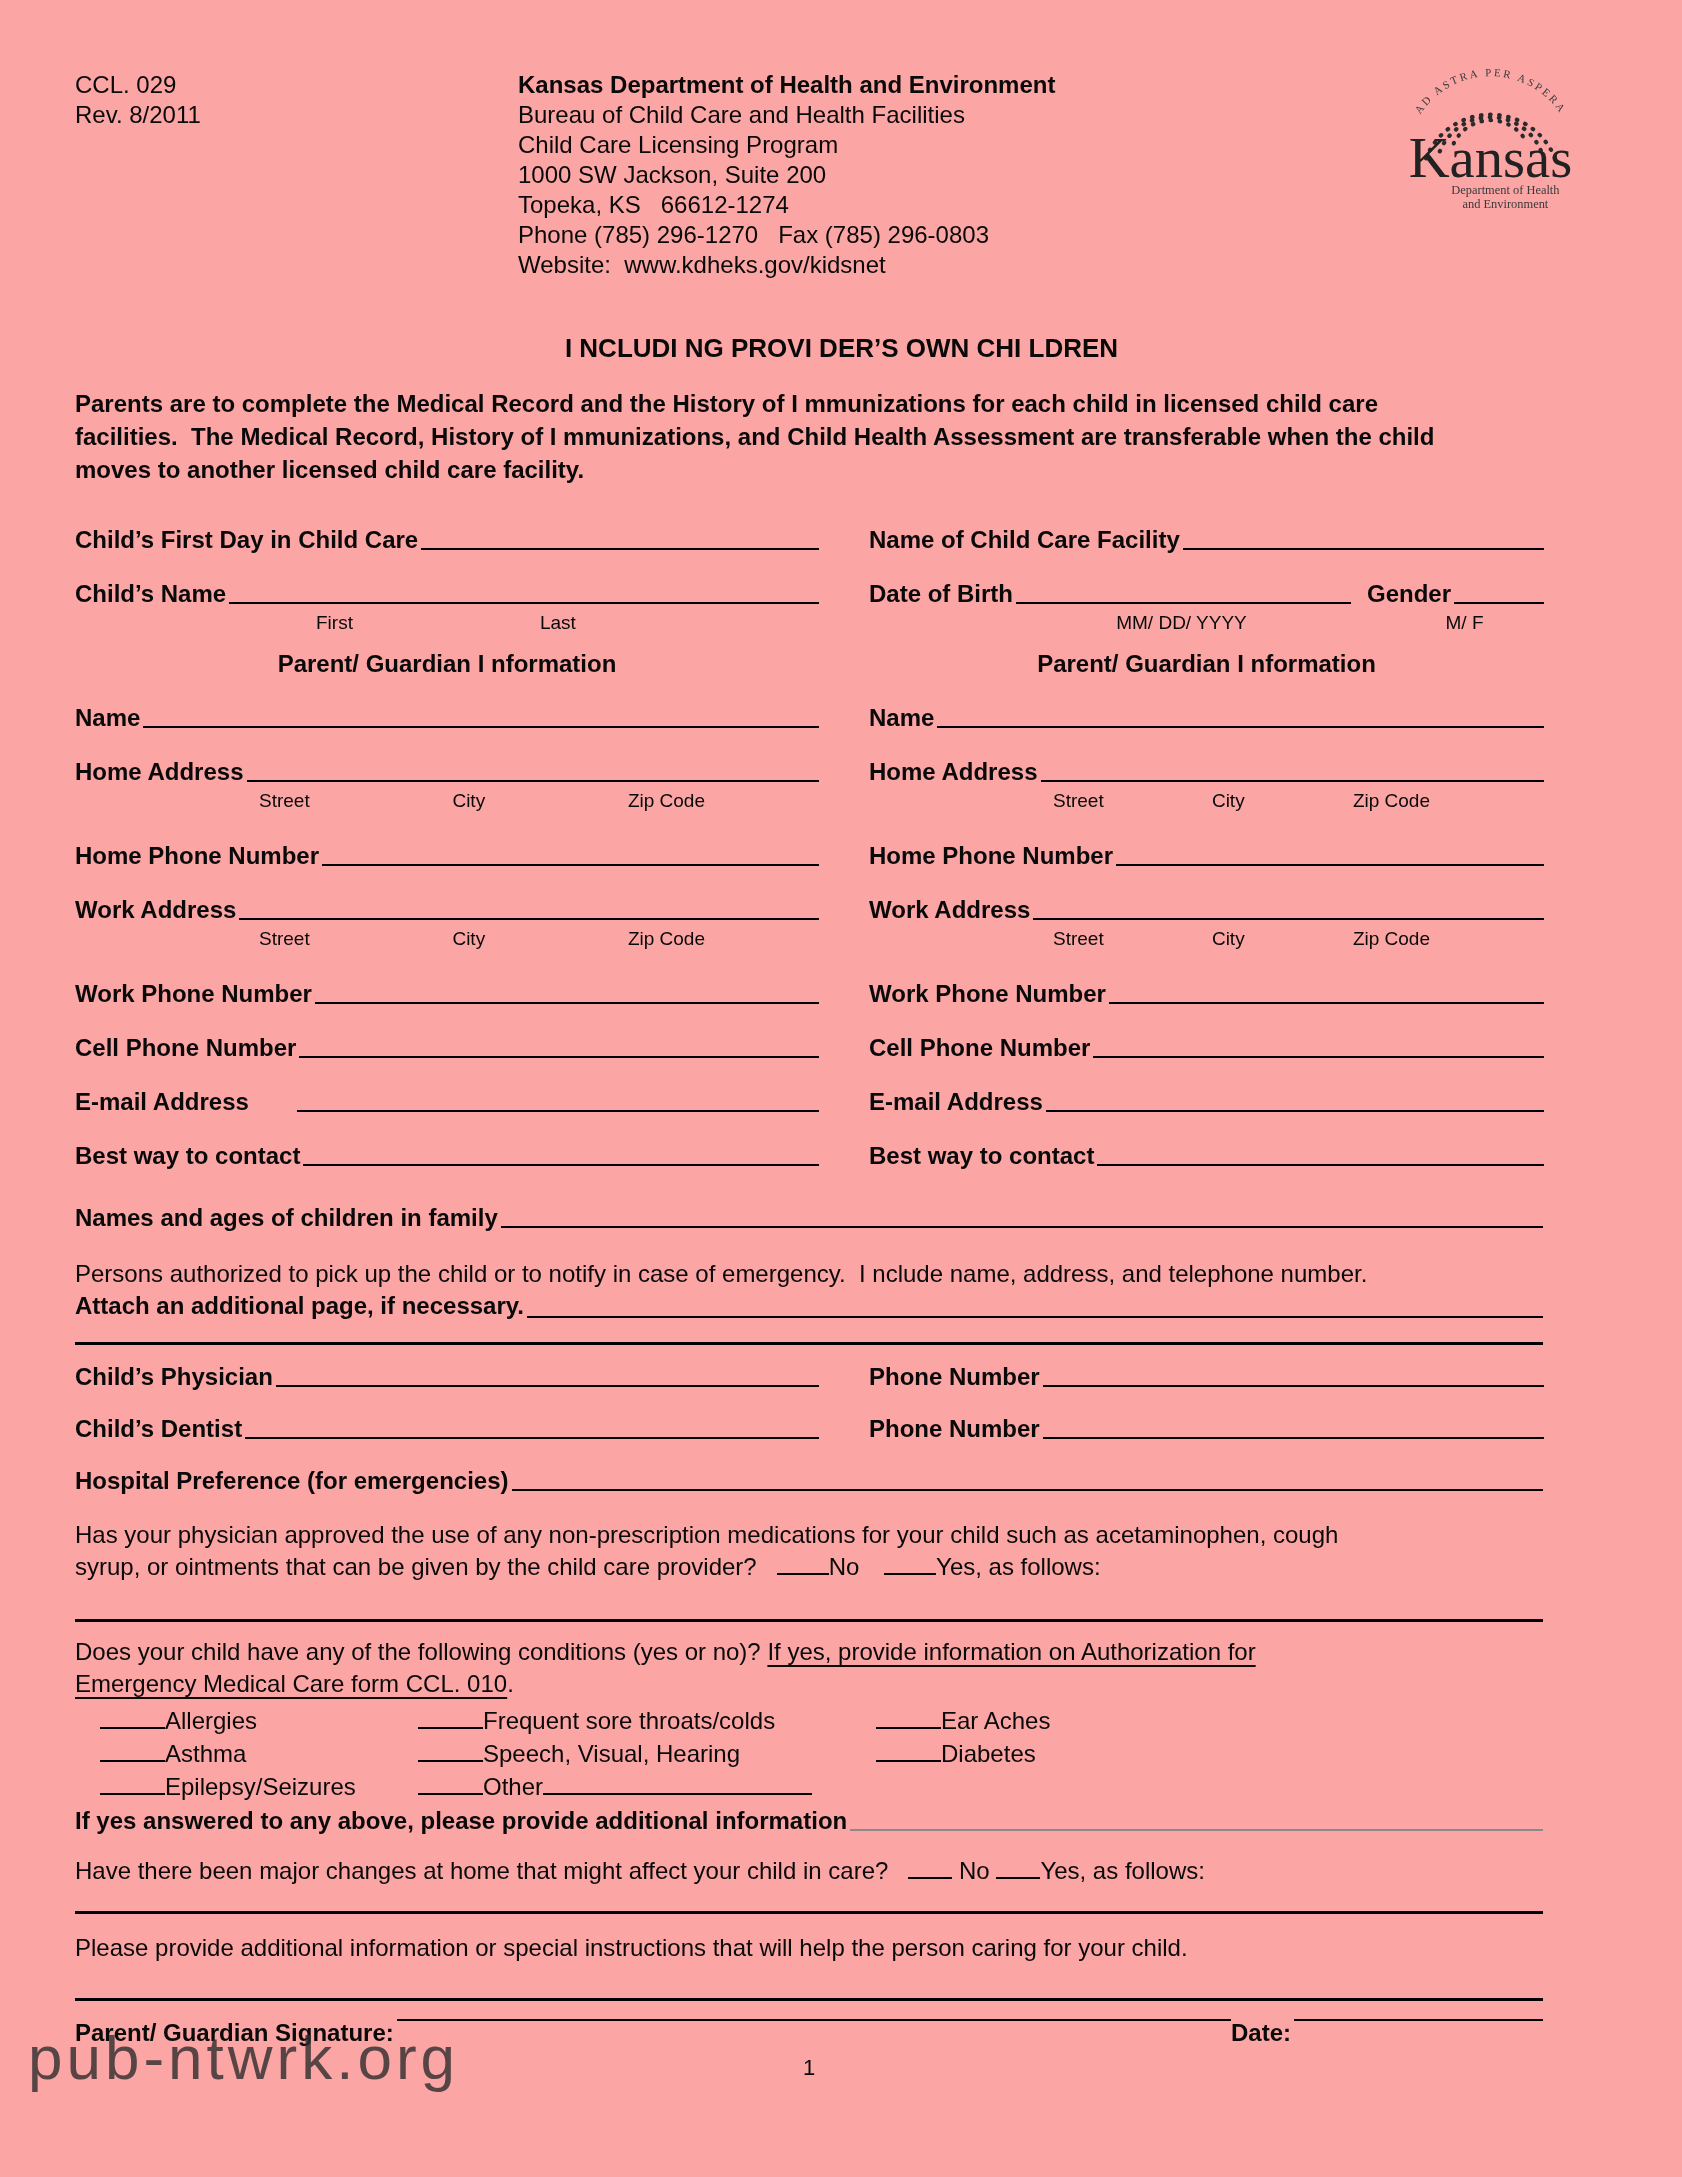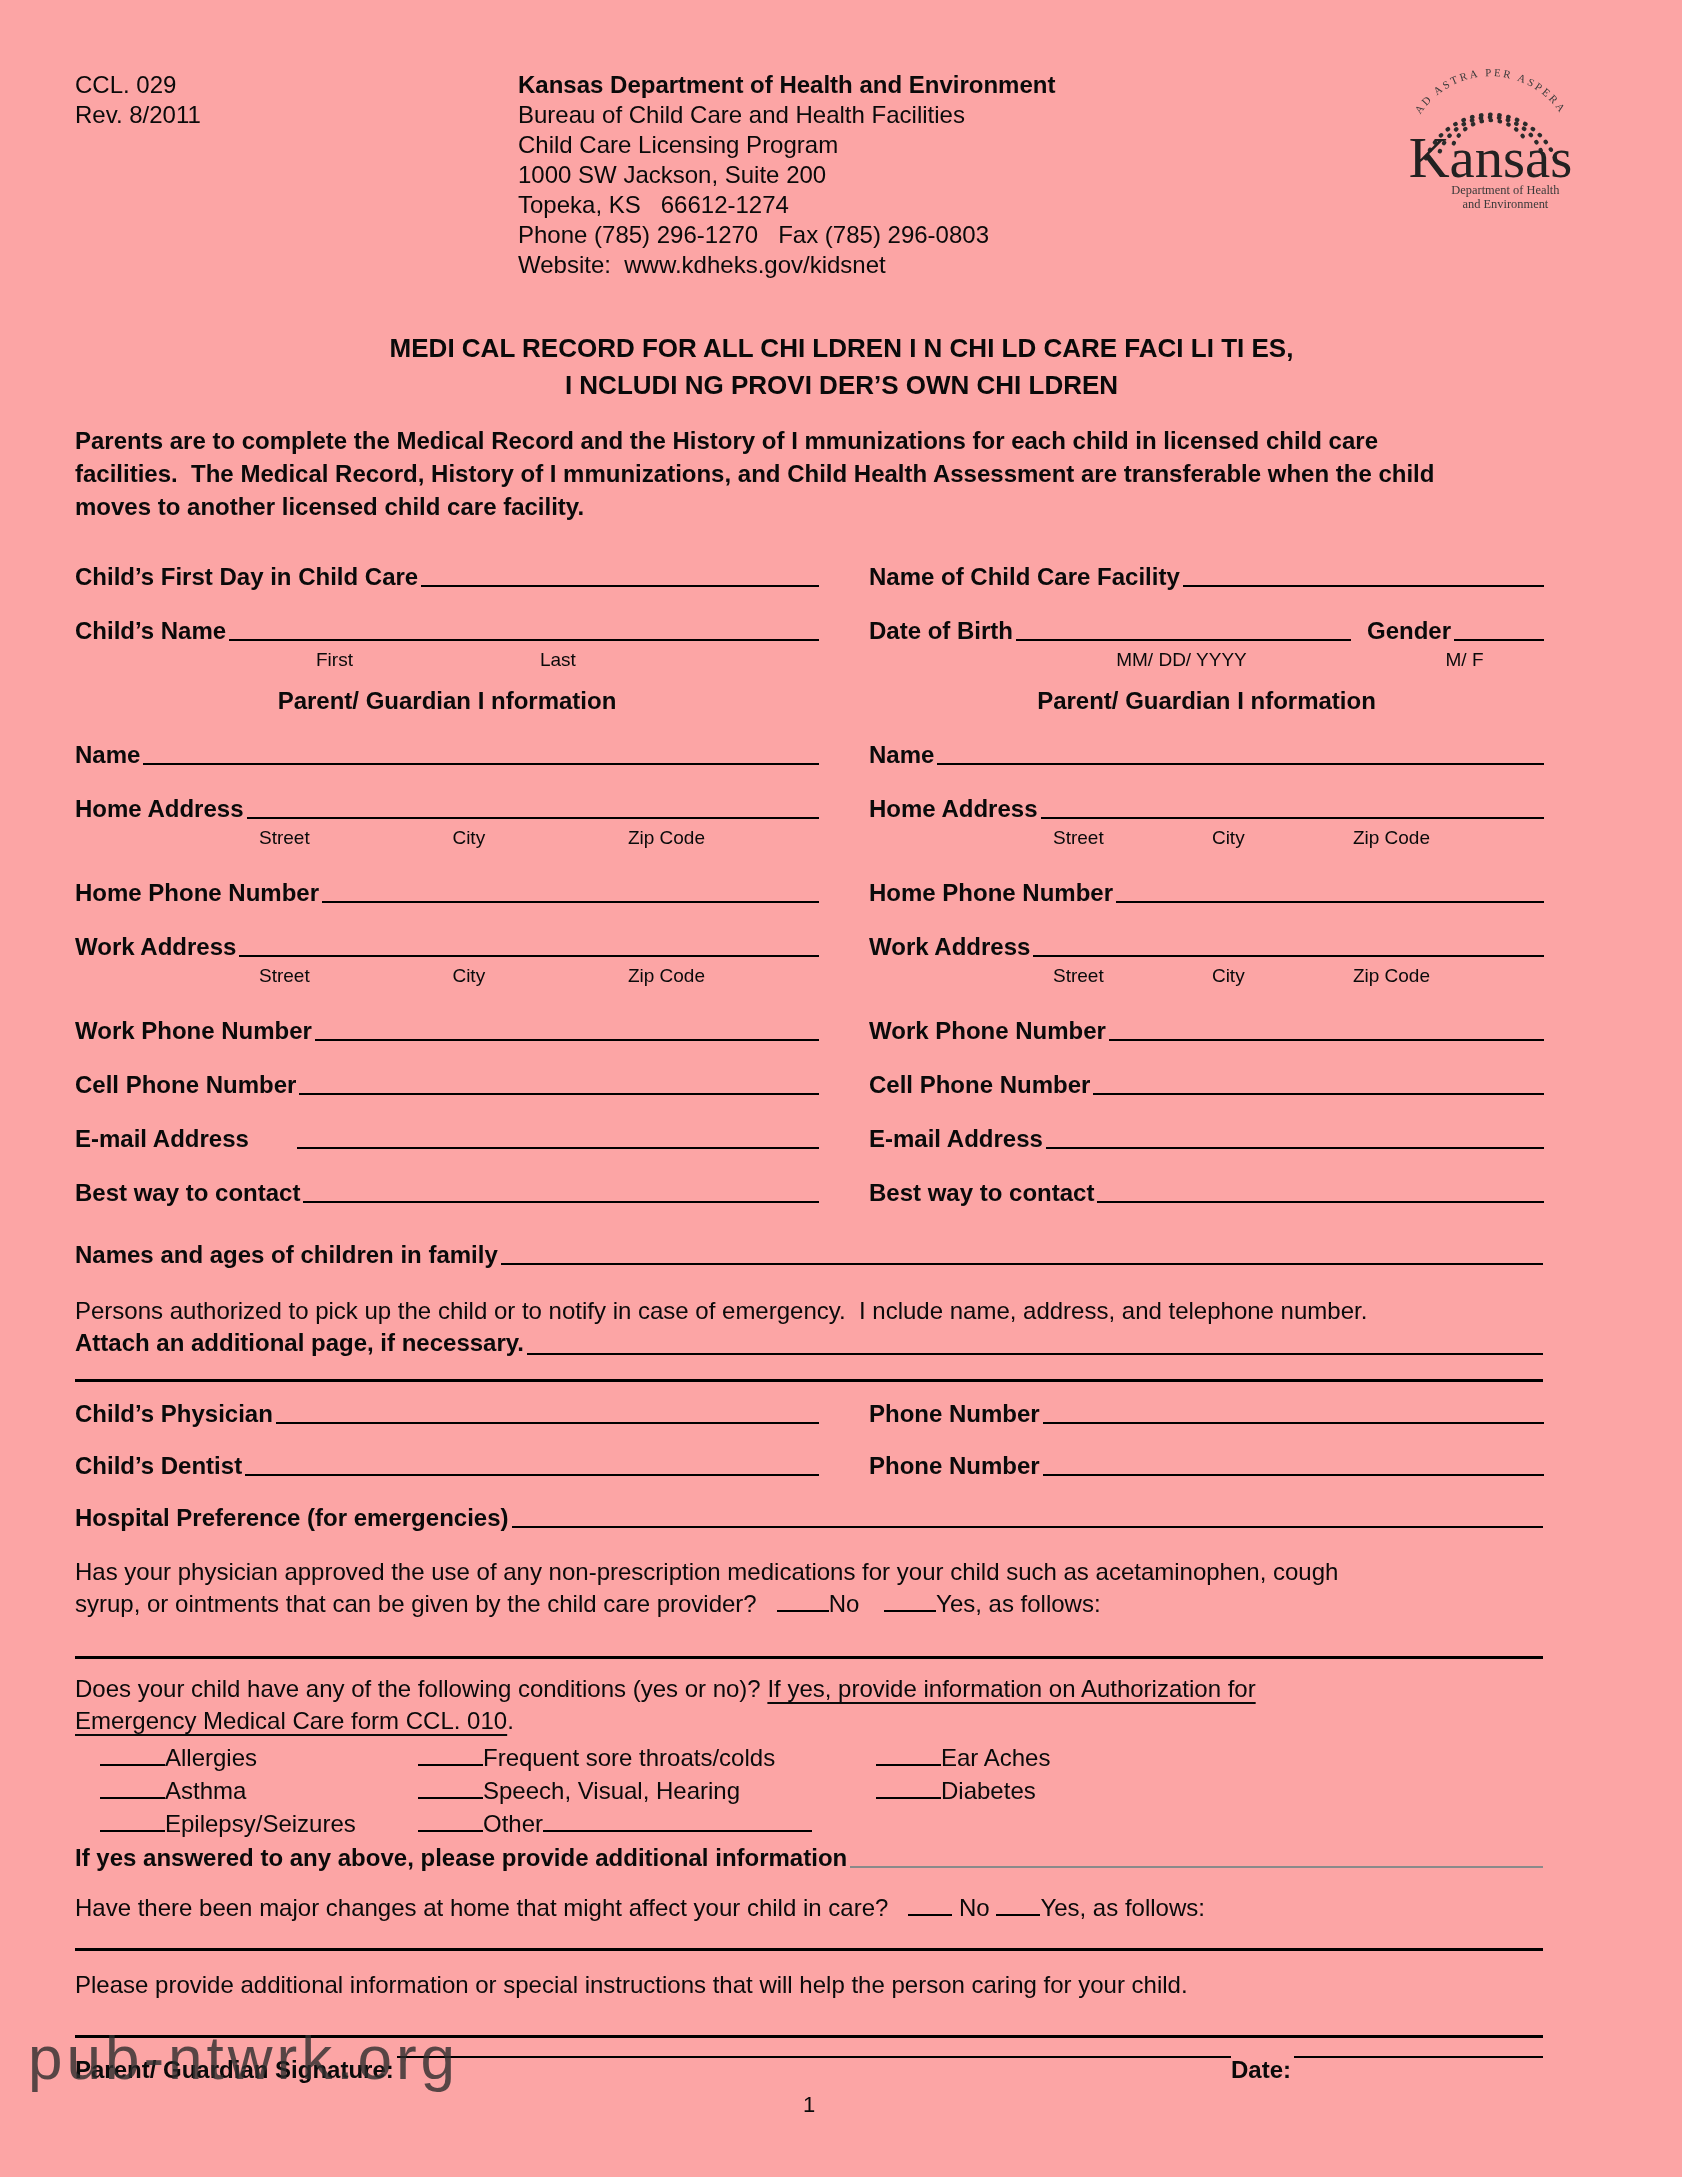--- a/index.html
+++ b/index.html
@@ -94,21 +94,20 @@
           <path d="M 52 101 A 70 70 0 0 1 182 101"></path>
         </g>
         <text x="117" y="120" font-family="Liberation Serif,serif" font-size="57" fill="#222222" text-anchor="middle" data-bind="header.logo.state">Kansas</text>
         <text x="132" y="137" font-family="Liberation Serif,serif" font-size="12.5" fill="#3a3a3a" text-anchor="middle" data-bind="header.logo.dept_line1">Department of Health</text>
         <text x="132" y="151" font-family="Liberation Serif,serif" font-size="12.5" fill="#3a3a3a" text-anchor="middle" data-bind="header.logo.dept_line2">and Environment</text>
       </svg>
     </div>
   </div>
 
   <div class="title">
-    <div data-bind="title.line1">MEDI CAL RECORD FOR ALL CHI LDREN I N CHI LD CARE FACI LI TI ES,</div>
     <div data-bind="title.line2">I NCLUDI NG PROVI DER’S OWN CHI LDREN</div>
   </div>
 
   <div class="intro">
     <div data-bind="intro.line1">Parents are to complete the Medical Record and the History of I mmunizations for each child in licensed child care</div>
     <div data-bind="intro.line2">facilities.  The Medical Record, History of I mmunizations, and Child Health Assessment are transferable when the child</div>
     <div data-bind="intro.line3">moves to another licensed child care facility.</div>
   </div>
 
   <div class="content">

